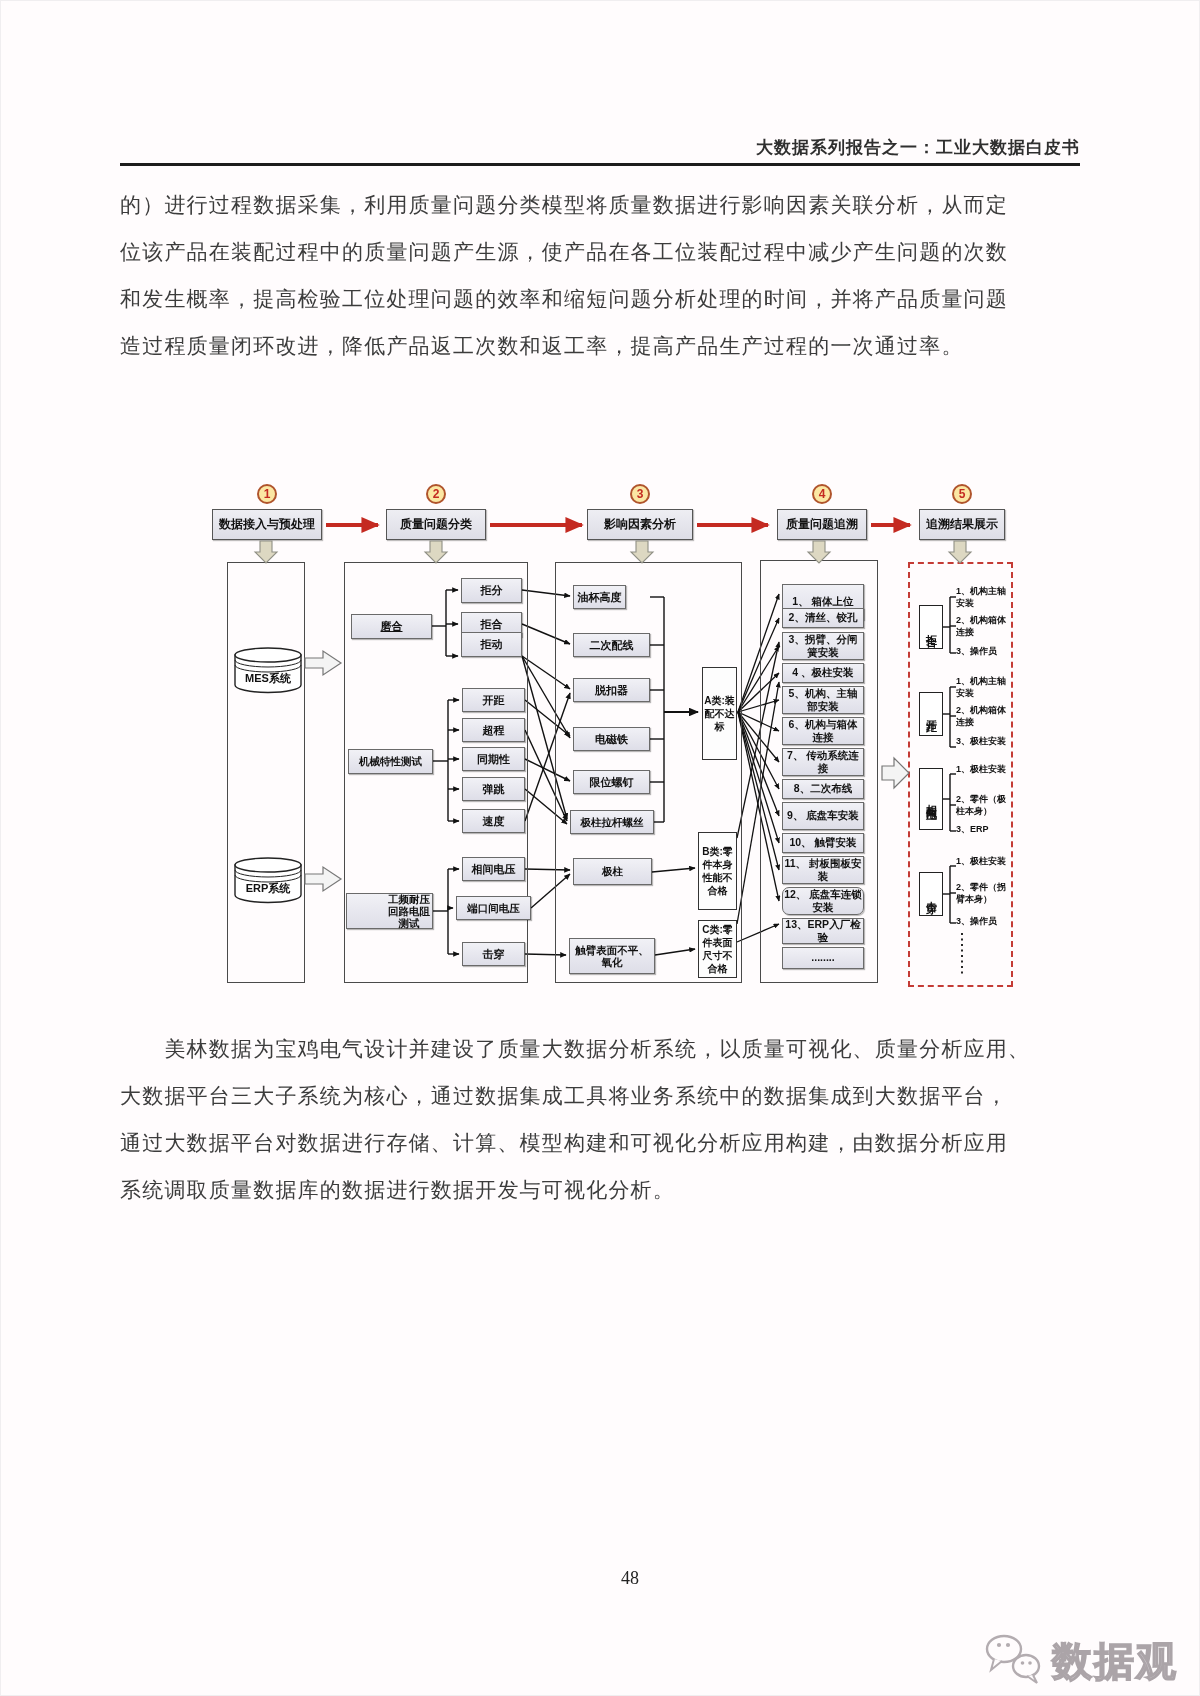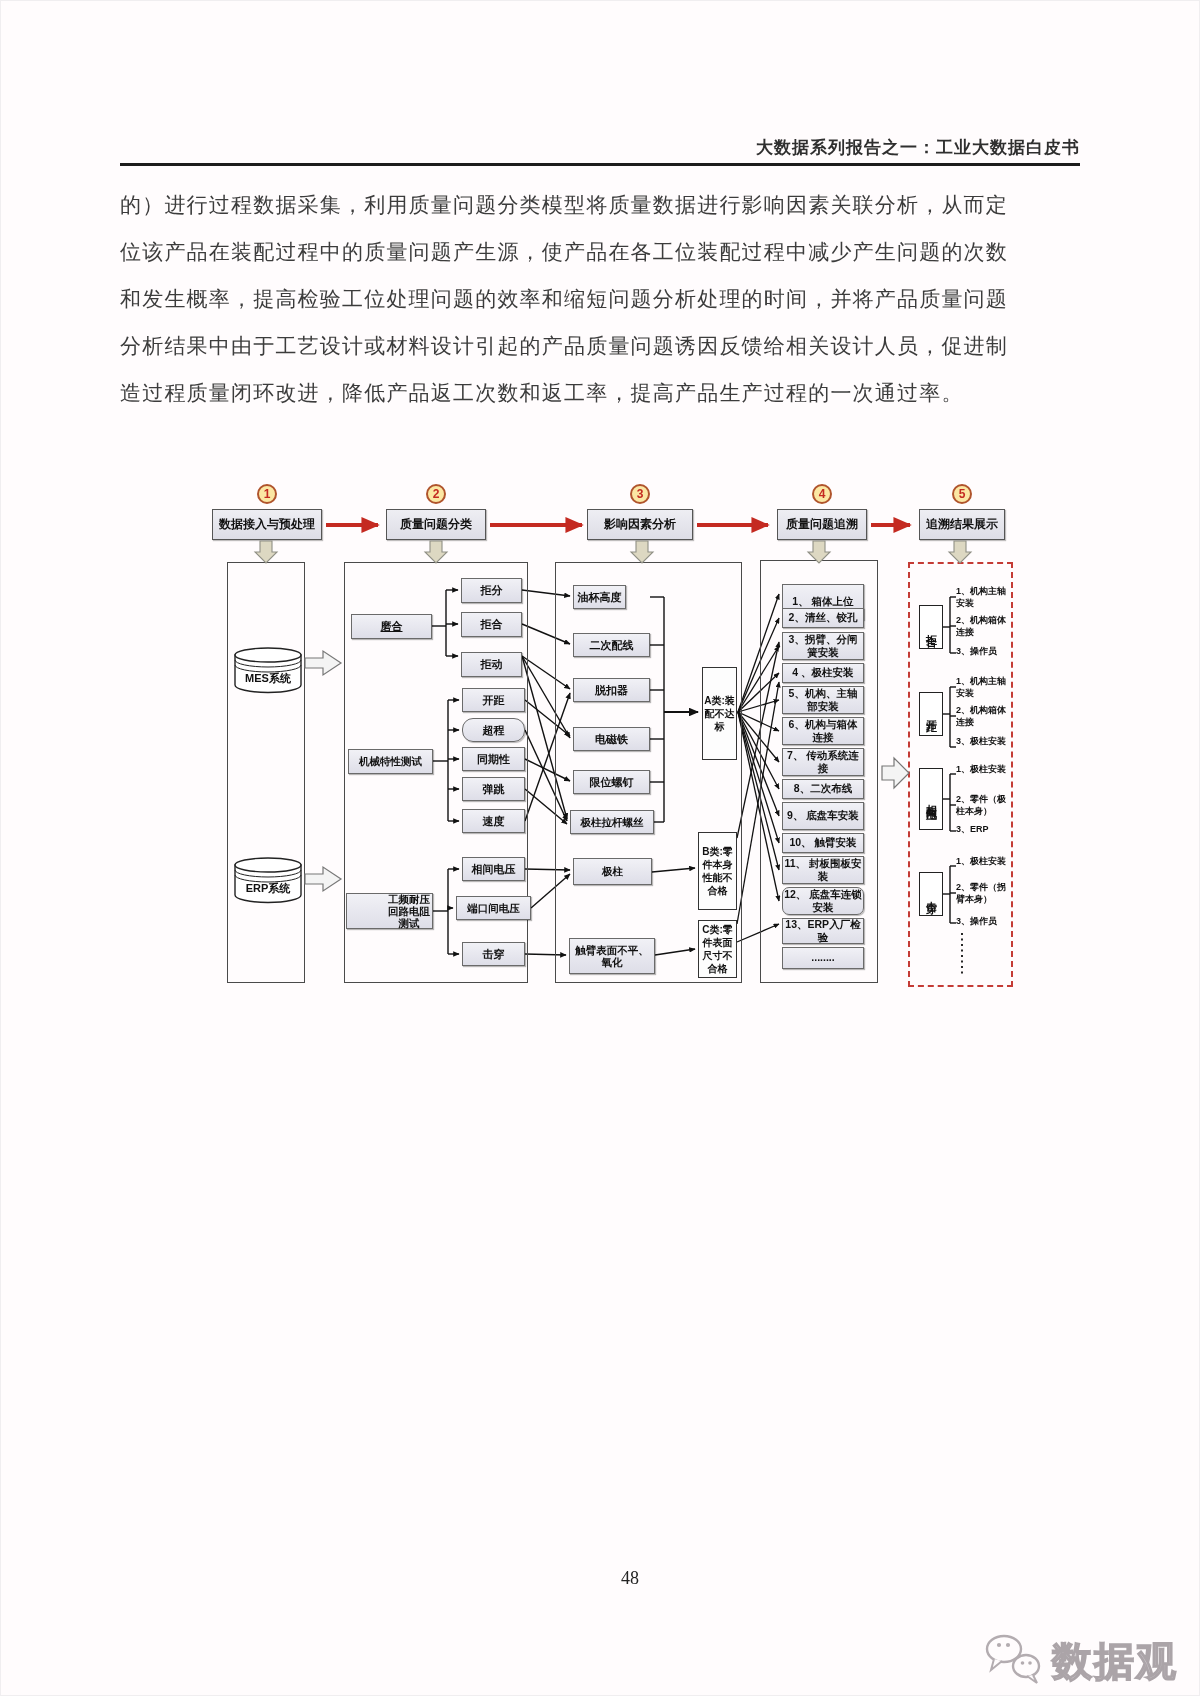--- a/index.html
+++ b/index.html
@@ -48,21 +48,20 @@
 <body>
 
 <div class="page">
   <div class="hdr-title">大数据系列报告之一：工业大数据白皮书</div>
   <div class="hdr-rule"></div>
 
   <div class="para" style="top:182px;" id="p1">
       <div class="pline">的）进行过程数据采集，利用质量问题分类模型将质量数据进行影响因素关联分析，从而定</div>
       <div class="pline">位该产品在装配过程中的质量问题产生源，使产品在各工位装配过程中减少产生问题的次数</div>
       <div class="pline">和发生概率，提高检验工位处理问题的效率和缩短问题分析处理的时间，并将产品质量问题</div>
-      <div class="pline">分析结果中由于工艺设计或材料设计引起的产品质量问题诱因反馈给相关设计人员，促进制</div>
       <div class="pline">造过程质量闭环改进，降低产品返工次数和返工率，提高产品生产过程的一次通过率。</div>
     </div>
 
   <div id="diagram">
       <svg width="870" height="545" class="lay0">
         <defs>
           <marker id="ah" orient="auto" markerWidth="4.6" markerHeight="3.9559999999999995" refX="4.14" refY="1.9779999999999998">
             <path d="M0,0 L4.6,1.9779999999999998 L0,3.9559999999999995 z" fill="#111"></path>
           </marker>
           <marker id="ahr" orient="auto" markerWidth="4.6" markerHeight="3.9559999999999995" refX="4.14" refY="1.9779999999999998">
@@ -161,24 +160,24 @@
       <div class="dnode stgc" style="left: 762px; top: 12px; width: 20px; height: 20px;">5</div>
       <div class="dnode stgb" style="left: 729px; top: 37px; width: 86px; height: 31px;">追溯结果展示</div>
       <div class="dnode colrect" style="left: 37px; top: 90px; width: 78px; height: 421px;"></div>
       <div class="dnode colrect" style="left: 154px; top: 90px; width: 184px; height: 421px;"></div>
       <div class="dnode colrect" style="left: 365px; top: 90px; width: 187px; height: 421px;"></div>
       <div class="dnode colrect" style="left: 570px; top: 88px; width: 118px; height: 423px;"></div>
       <div class="dnode colrect dashed" style="left: 718px; top: 90px; width: 105px; height: 425px;"></div>
       <div class="dnode box" style="left: 161px; top: 142px; width: 81px; height: 25px; text-decoration: underline;">磨合</div>
       <div class="dnode box" style="left: 271px; top: 106px; width: 61px; height: 25px;">拒分</div>
       <div class="dnode box" style="left: 271px; top: 140px; width: 61px; height: 25px;">拒合</div>
-      <div class="dnode box" style="left: 271px; top: 180px; width: 61px; height: 25px;">拒动</div>
+      <div class="dnode box" style="left: 271px; top: 160px; width: 61px; height: 25px;">拒动</div>
       <div class="dnode box sm" style="left: 158px; top: 277px; width: 85px; height: 25px;">机械特性测试</div>
       <div class="dnode box" style="left: 272px; top: 216px; width: 63px; height: 24px;">开距</div>
-      <div class="dnode box" style="left: 272px; top: 246px; width: 63px; height: 24px; border-radius: 11px;">超程</div>
+      <div class="dnode box" style="left: 272px; top: 246px; width: 63px; height: 24px;">超程</div>
       <div class="dnode box" style="left: 272px; top: 275px; width: 63px; height: 24px;">同期性</div>
       <div class="dnode box" style="left: 272px; top: 305px; width: 63px; height: 24px;">弹跳</div>
       <div class="dnode box" style="left: 272px; top: 337px; width: 63px; height: 24px;">速度</div>
       <div class="dnode box sm" style="left: 156px; top: 421px; width: 87px; height: 36px; padding-left: 40px;">工频耐压回路电阻测试</div>
       <div class="dnode box" style="left: 272px; top: 385px; width: 63px; height: 24px;">相间电压</div>
       <div class="dnode box sm" style="left: 266px; top: 424px; width: 75px; height: 24px;">端口间电压</div>
       <div class="dnode box" style="left: 272px; top: 470px; width: 63px; height: 24px;">击穿</div>
       <div class="dnode box" style="left: 383px; top: 113px; width: 53px; height: 24px;">油杯高度</div>
       <div class="dnode box" style="left: 383px; top: 161px; width: 77px; height: 24px;">二次配线</div>
       <div class="dnode box" style="left: 383px; top: 206px; width: 77px; height: 24px;">脱扣器</div>
@@ -239,20 +238,26 @@
         <g>
           <path d="M45,393 L45,423 A33,7.5 0 0 0 111,423 L111,393 z" fill="#fff" stroke="#222" stroke-width="1.4"></path>
           <path d="M45,398 A33,7 0 0 0 111,398" fill="none" stroke="#222" stroke-width="1"></path>
           <path d="M45,403 A33,7 0 0 0 111,403" fill="none" stroke="#222" stroke-width="1"></path>
           <ellipse cx="78" cy="393" rx="33" ry="7" fill="#fff" stroke="#222" stroke-width="1.4"></ellipse>
           <text x="78" y="420" text-anchor="middle" font-size="11" font-weight="bold" fill="#111" font-family="&quot;Liberation Sans&quot;,&quot;DejaVu Sans&quot;,sans-serif">ERP系统</text>
         </g>
       </svg>
     </div>
 
+  <div class="para" style="top:1026px;" id="p2">
+      <div class="pline">　　美林数据为宝鸡电气设计并建设了质量大数据分析系统，以质量可视化、质量分析应用、</div>
+      <div class="pline">大数据平台三大子系统为核心，通过数据集成工具将业务系统中的数据集成到大数据平台，</div>
+      <div class="pline">通过大数据平台对数据进行存储、计算、模型构建和可视化分析应用构建，由数据分析应用</div>
+      <div class="pline">系统调取质量数据库的数据进行数据开发与可视化分析。</div>
+    </div>
 
   <div class="pageno">48</div>
 
   <div class="wm">
     <span>
       <svg width="68" height="54" viewBox="0 0 68 54">
         <g fill="none" stroke="#b3acb0" stroke-width="2.4">
           <ellipse cx="24" cy="17" rx="17" ry="13"></ellipse>
           <path d="M14,27 L11,38 L22,29" fill="#fffcfd" stroke-width="2"></path>
           <ellipse cx="46" cy="34" rx="13" ry="11" fill="#fffcfd"></ellipse>

